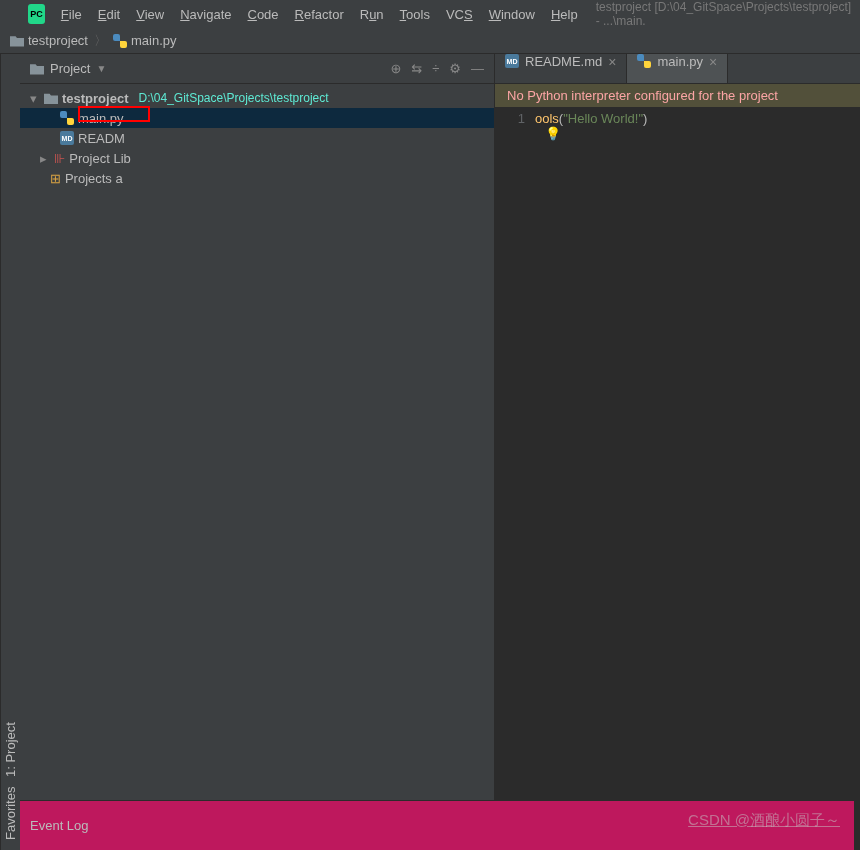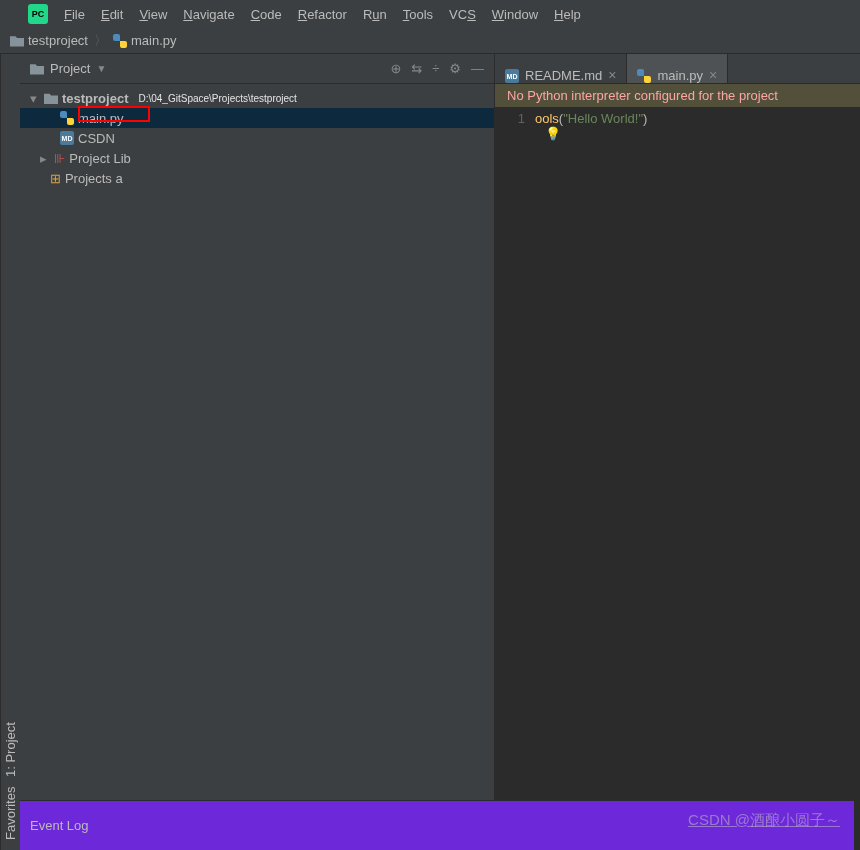--- a/index.html
+++ b/index.html
@@ -21,56 +21,57 @@
 .leftbar .tab { cursor: pointer; }
 .proj-panel { width: 475px; background: #3c3f41; display: flex; flex-direction: column; border-right: 1px solid #2b2b2b; }
 .proj-header { height: 30px; display: flex; align-items: center; padding: 0 10px; border-bottom: 1px solid #2b2b2b; }
 .proj-header .title { flex: 1; display: flex; align-items: center; gap: 6px; }
 .proj-header .tool-icons { display: flex; gap: 10px; color: #888; }
 .proj-header .tool-icons span { cursor: pointer; }
 .tree { flex: 1; padding: 4px 0; position: relative; }
 .tree-row { display: flex; align-items: center; height: 20px; padding-left: 10px; gap: 4px; }
 .tree-row.sel { background: #0d293e; }
 .tree-row .chev { width: 10px; color: #888; }
-.tree-row .path { color: #e5e5e5; margin-left: 6px; font-size: 10px; }
+.tree-row .path { color: #5eead4; margin-left: 6px; font-size: 12px; }
 .highlight-red { border: 2px solid #ff0000; position: absolute; }
 .editor-panel { flex: 1; background: #2b2b2b; display: flex; flex-direction: column; }
 .editor-tabs { height: 30px; background: #3c3f41; display: flex; align-items: center; border-bottom: 1px solid #2b2b2b; }
-.etab { height: 100%; display: flex; align-items: flex-end; padding: 0 10px; gap: 6px; border-right: 1px solid #2b2b2b; cursor: pointer; }
+.etab { height: 100%; display: flex; align-items: flex-start; padding: 0 10px; gap: 6px; border-right: 1px solid #2b2b2b; cursor: pointer; }
 .etab.active { background: #4e5254; }
 .etab .close { color: #888; font-size: 14px; }
 .warning-bar { background: #52503a; color: #fca5a5; padding: 4px 12px; font-size: 13px; }
 .code-area { flex: 1; display: flex; font-family: "Consolas", monospace; font-size: 14px; padding-top: 4px; }
 .gutter { width: 40px; text-align: right; padding-right: 10px; color: #606366; }
 .code-content { flex: 1; }
 .code-content .pn { color: #ffc66d; }
 .code-content .par { color: #bbbbbb; }
 .code-content .str { color: #6a8759; }
 .bulb { color: #ffc66d; margin-left: 10px; }
-.bottom-bar { position: absolute; bottom: 0; left: 20px; right: 6px; height: 50px; display: flex; flex-direction: row; border-top: 1px solid #2b2b2b; background: #6d28d9; }
+.bottom-bar { position: absolute; bottom: 0; left: 20px; right: 6px; height: 50px; display: flex; flex-direction: row; border-top: 1px solid #2b2b2b; background: #be185d; }
 .bottom-bar .row { flex: 1; display: flex; align-items: center; padding: 0 10px; }
 .watermark { position: absolute; right: 20px; bottom: 20px; color: rgba(200,200,200,0.5); font-size: 15px; z-index: 100; text-decoration: underline; }
 .md-icon { width: 14px; height: 14px; background: #4a7a9c; border-radius: 2px; display: inline-flex; align-items: center; justify-content: center; color: #fff; font-size: 7px; font-weight: bold; }
 </style>
 </head>
 <body>
 
 <div class="menubar">
   <div class="logo">PC</div>
   <div class="mitem"><u>F</u>ile</div>
   <div class="mitem"><u>E</u>dit</div>
   <div class="mitem"><u>V</u>iew</div>
   <div class="mitem"><u>N</u>avigate</div>
   <div class="mitem"><u>C</u>ode</div>
   <div class="mitem"><u>R</u>efactor</div>
   <div class="mitem">R<u>u</u>n</div>
   <div class="mitem"><u>T</u>ools</div>
   <div class="mitem">VC<u>S</u></div>
   <div class="mitem"><u>W</u>indow</div>
   <div class="mitem"><u>H</u>elp</div>
+  <div class="title">testproject [D:\04_GitSpace\Projects\testproject] - ...\main.</div>
 </div>
 
 <div class="breadcrumb">
   <span class="crumb">
     <span class="folder-icon"></span>
     <span>testproject</span>
   </span>
   <span class="sep">〉</span>
   <span class="crumb">
     <span class="py-icon"></span>
@@ -107,21 +108,21 @@
         <b>testproject</b>
         <span class="path">D:\04_GitSpace\Projects\testproject</span>
       </div>
       <div class="tree-row sel" style="padding-left:40px">
         <span class="py-icon"></span>
         <span>main.py</span>
       </div>
       <div class="highlight-red" style="left:58px;top:22px;width:72px;height:16px"></div>
       <div class="tree-row" style="padding-left:40px">
         <span class="md-icon">MD</span>
-        <span>CSDN</span>
+        <span>READM</span>
       </div>
       <div class="tree-row" style="padding-left:20px">
         <span class="chev">▸</span>
         <span style="color:#c75450">⊪</span>
         <span>Project Lib</span>
       </div>
       <div class="tree-row" style="padding-left:30px">
         <span style="color:#d9a343">⊞</span>
         <span>Projects a</span>
       </div>

